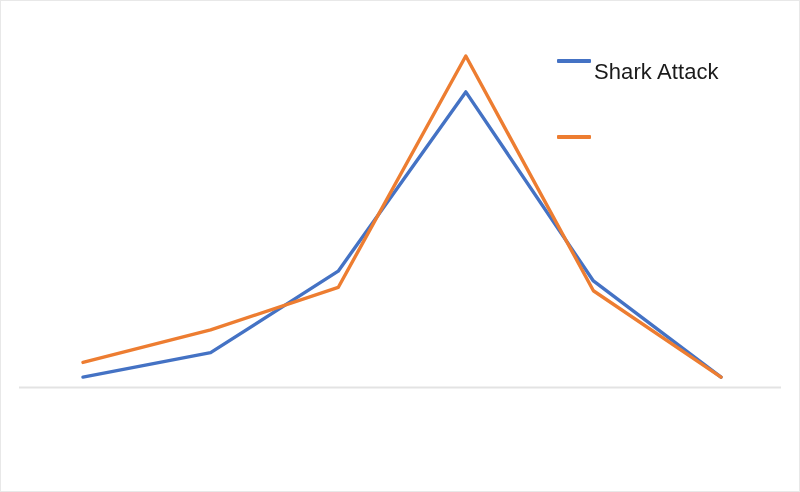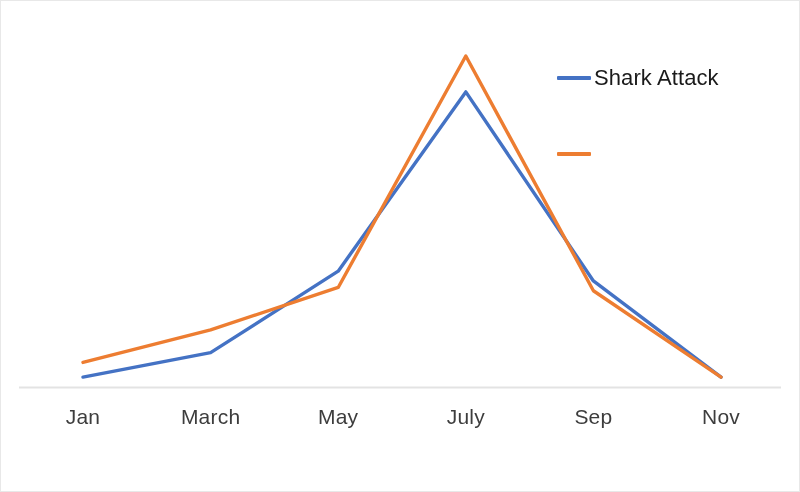--- a/index.html
+++ b/index.html
@@ -46,21 +46,21 @@
     letter-spacing: 0.2px;
   }
   .legend {
     position: absolute;
     left: 556px;
     top: 58px;
     width: 240px;
   }
   .legend-entry {
     display: flex;
-    align-items: center;
+    align-items: flex-start;
     height: 38px;
     margin-bottom: 38px;
   }
   .legend-swatch {
     width: 34px;
     height: 4px;
     border-radius: 1px;
     flex: 0 0 auto;
     margin-right: 3px;
   }
@@ -76,28 +76,20 @@
 <body>
 
 <div id="chart-root">
 
   <svg id="plot-svg" viewBox="0 0 800 492" preserveAspectRatio="none">
     <line id="x-axis-line" x1="18" y1="386.5" x2="780" y2="386.5" stroke="#e3e3e3" stroke-width="2"></line>
     <polyline id="series-line-0" fill="none" stroke="#4472C4" stroke-width="3.4" stroke-linejoin="round" stroke-linecap="round" points="82,376.1105769230769 209.60000000000002,351.66346153846155 337.20000000000005,270.1730769230769 464.8,90.89423076923077 592.4000000000001,279.9519230769231 720,376.1105769230769"></polyline>
     <polyline id="series-line-1" fill="none" stroke="#ED7D31" stroke-width="3.4" stroke-linejoin="round" stroke-linecap="round" points="82,361.4423076923077 209.60000000000002,328.84615384615387 337.20000000000005,286.4711538461538 464.8,55.03846153846155 592.4000000000001,289.7307692307692 720,376.1105769230769"></polyline>
   </svg>
 
-  <div class="axis-tick-labels" id="tick-labels">
-      <div class="tick-label" style="left: 82px;">Jan</div>
-      <div class="tick-label" style="left: 209.6px;">March</div>
-      <div class="tick-label" style="left: 337.2px;">May</div>
-      <div class="tick-label" style="left: 464.8px;">July</div>
-      <div class="tick-label" style="left: 592.4px;">Sep</div>
-      <div class="tick-label" style="left: 720px;">Nov</div>
-    </div>
 
   <div class="legend" id="legend">
       <div class="legend-entry">
         <span class="legend-swatch" style="background: rgb(68, 114, 196);"></span>
         <span class="legend-text">Shark Attack</span>
       </div>
       <div class="legend-entry">
         <span class="legend-swatch" style="background: rgb(237, 125, 49);"></span>
       </div>
     </div>

